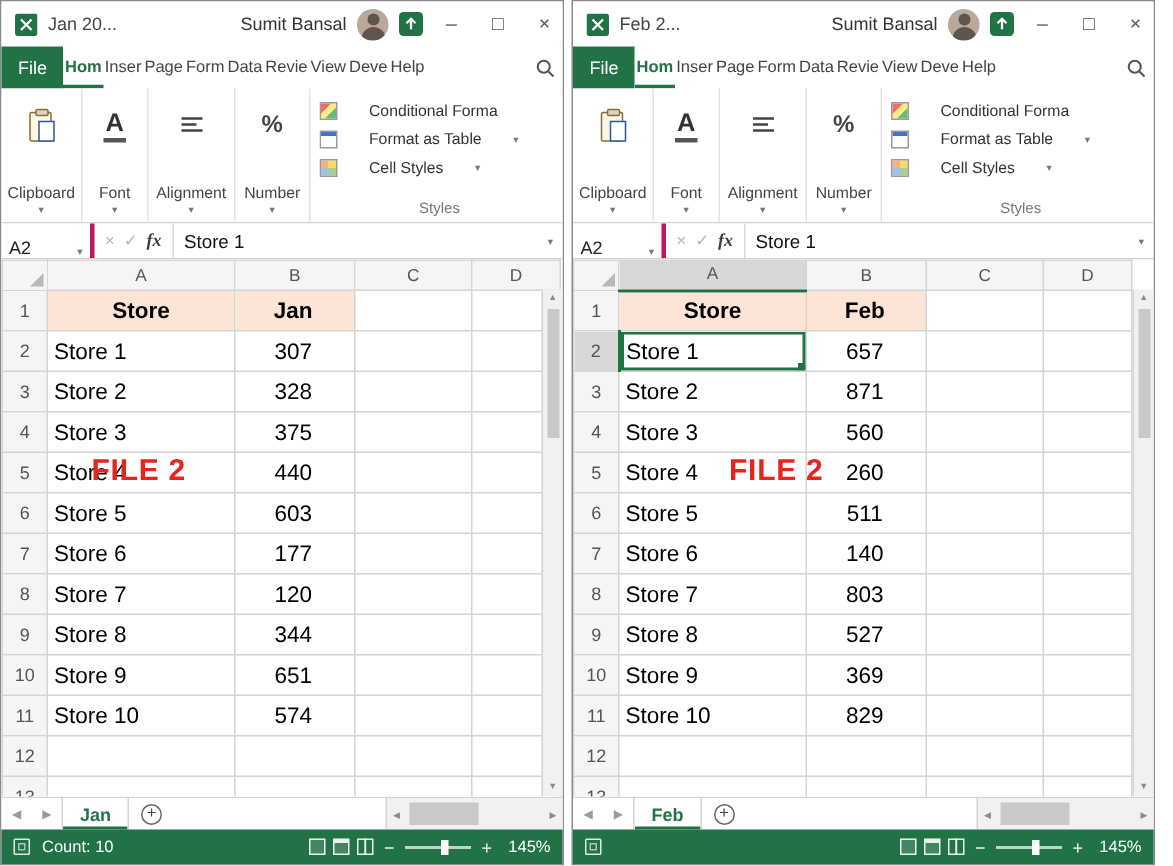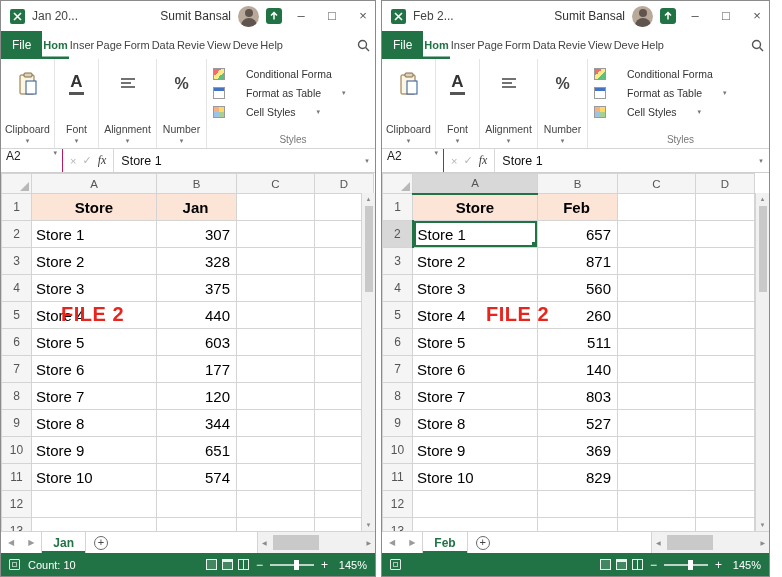--- a/index.html
+++ b/index.html
@@ -40,37 +40,37 @@
 .styles-item{display:flex;align-items:center;gap:21px;height:19px;font-size:10.5px;color:#333;white-space:nowrap;overflow:hidden}
 .si-icon{width:12px;height:12px;border:1px solid #9a9a9a;flex:0 0 auto}
 .cf-icon{background:linear-gradient(135deg,#f8696b 0 35%,#ffeb84 35% 65%,#63be7b 65%)}
 .fat-icon{background:linear-gradient(#4472c4 0 30%,#fff 30%)}
 .cs-icon{background:conic-gradient(#ffd966 0 25%,#a9d08e 25% 50%,#9dc3e6 50% 75%,#f4b183 75%)}
 .si-caret{font-size:7px;color:#777}
 .styles-label{margin-top:auto;text-align:center;font-size:10px;color:#777;padding:1px 0 2px}
 
 
 .fbar{height:24px;flex:0 0 24px;display:flex;align-items:stretch;border-bottom:1px solid #cfcfcf;background:#fff}
-.namebox{width:62px;border-right:1px solid #be185d;display:flex;align-items:flex-start;padding:0 5px;font-size:12px;color:#222}
+.namebox{width:62px;border-right:3px solid #be185d;display:flex;align-items:flex-end;padding:0 5px;font-size:12px;color:#222}
 .nb-caret{margin-left:auto;font-size:7px;color:#777}
 .fxbtns{display:flex;align-items:center;gap:6px;padding:0 7px;border-right:1px solid #d9d9d9}
 .fxb{font-size:11px;color:#b5b5b5}
-.fxb.fx{color:#3d3d3d;font-family:"Liberation Serif",serif;font-style:italic;font-weight:normal;font-size:12px}
+.fxb.fx{color:#3d3d3d;font-family:"Liberation Serif",serif;font-style:italic;font-weight:bold;font-size:12px}
 .fvalue{flex:1;display:flex;align-items:center;padding:0 7px;font-size:12.5px;color:#111}
 .fbar-caret{width:16px;display:flex;align-items:center;justify-content:center;font-size:7px;color:#777}
 
 
 .gridwrap{flex:1 1 auto;position:relative;overflow:hidden;background:#fff}
 table.grid{border-collapse:collapse;table-layout:fixed;width:372px}
 .w-rn{width:30px}.w-a{width:125px}.w-b{width:80px}.w-c{width:78px}.w-d{width:59px}
 .grid th,.grid td{border:1px solid #d4d4d4;overflow:hidden;white-space:nowrap}
 .grid thead th{height:20px;background:#f5f5f5;font-weight:normal;font-size:11.5px;color:#555;text-align:center}
 .grid td{height:27px;font-size:15px;color:#000;padding:0 4px;background:#fff}
 .grid td.rn{background:#f5f5f5;color:#555;font-size:12px;text-align:center;padding:0}
-td.cb{text-align:right;padding-right:6px}
+td.cb{text-align:center;padding-right:6px}
 .hdr-row td.hcell{background:#fce4d6;font-weight:bold;text-align:center;font-size:15px}
 th.corner{position:relative;background:#f5f5f5}
 th.corner:after{content:"";position:absolute;right:2px;bottom:2px;border-left:9px solid transparent;border-bottom:9px solid #b8b8b8}
 
 .win-right th.col-a{background:#d8d8d8;border-bottom:2px solid #217346}
 .win-right tbody.data tr:first-child td.rn{background:#d8d8d8;border-right:2px solid #217346}
 .win-right tbody.data tr:first-child td.ca{position:relative;box-shadow:inset 0 0 0 2px #217346}
 .win-right tbody.data tr:first-child td.ca:after{content:"";position:absolute;right:0;bottom:0;width:5px;height:5px;background:#217346}
 .vscroll{position:absolute;top:20px;right:0;bottom:0;width:14px;background:#f1f1f1;border-left:1px solid #d4d4d4;display:flex;flex-direction:column;align-items:center}
 .varrow{font-size:6px;color:#8a8a8a;line-height:12px;height:12px}

